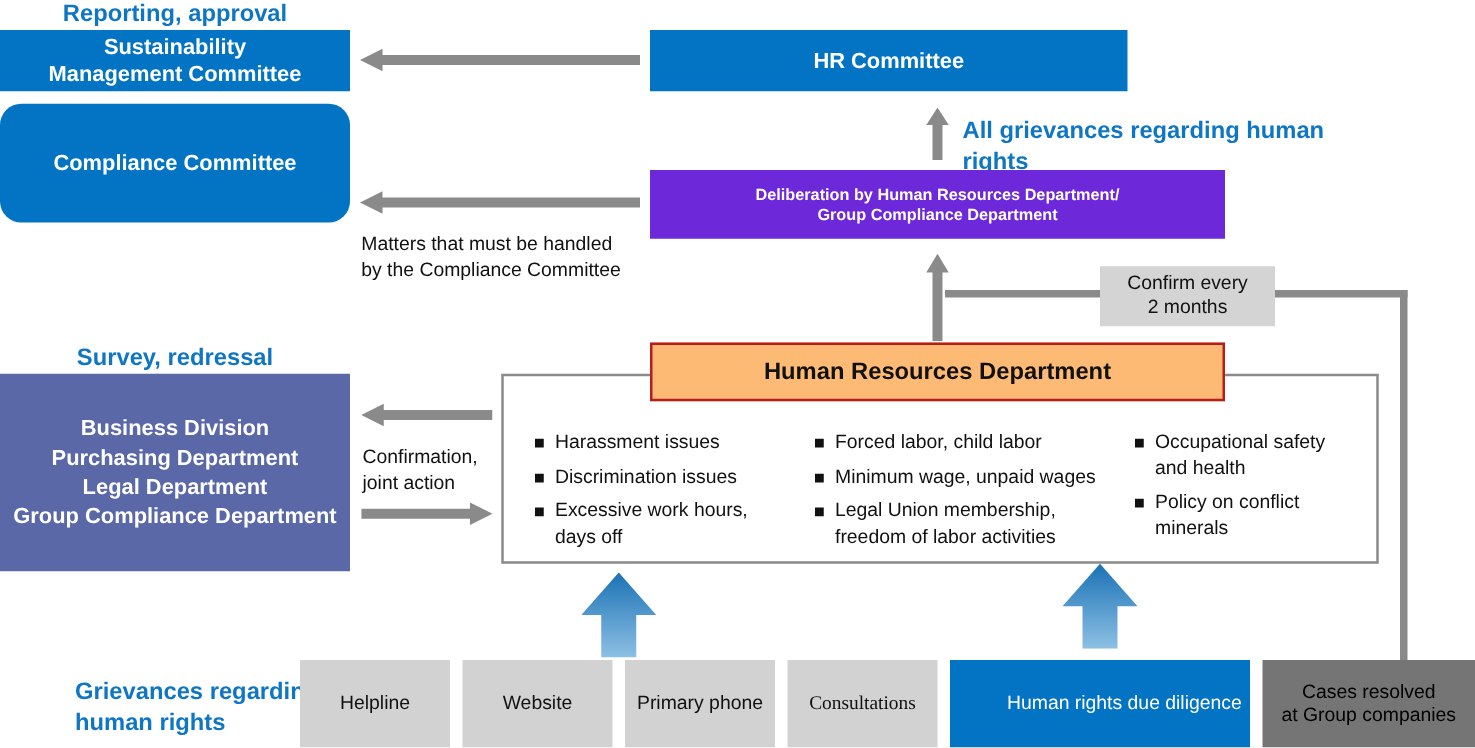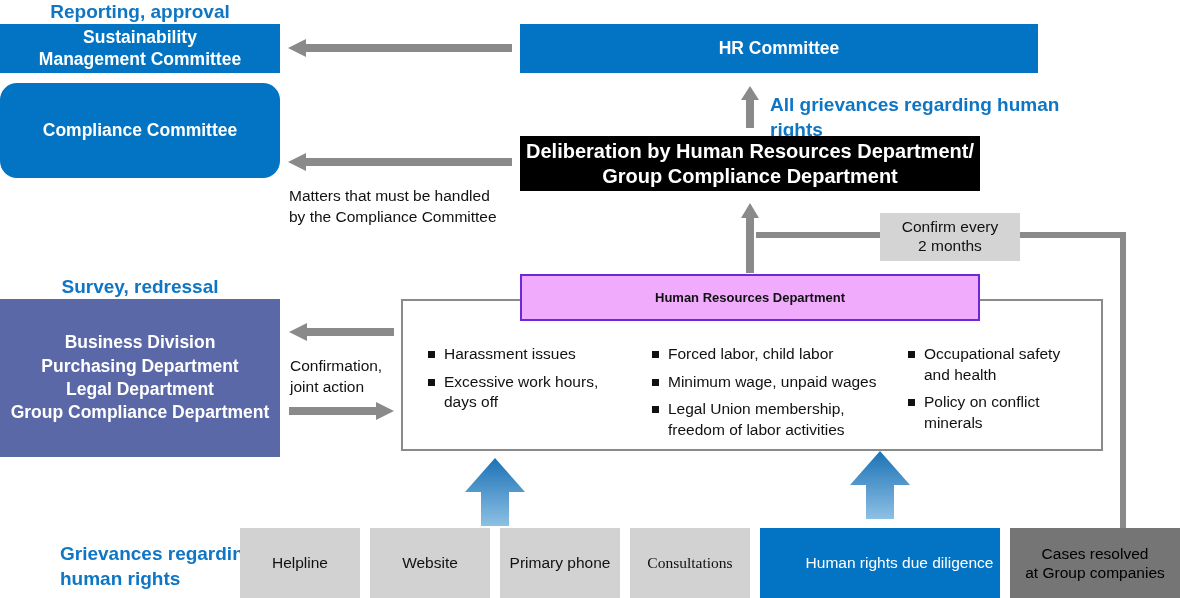--- a/index.html
+++ b/index.html
@@ -21,37 +21,37 @@
   }
 
   
   .blue-box {
     background: #0374c4;
     color: #ffffff;
     font-weight: bold;
     font-size: 17.5px;
   }
   .slate-box {
-    background: #000000;
-    color: #ffffff;
-    font-weight: bold;
-    font-size: 20px;
+    background: #6d28d9;
+    color: #ffffff;
+    font-weight: bold;
+    font-size: 13px;
   }
   .periwinkle-box {
     background: #5b68a8;
     color: #ffffff;
     font-weight: bold;
     font-size: 17.5px;
   }
   .hr-dept-box {
-    background: #f0abfc;
-    border: 2px solid #6d28d9;
-    color: #111111;
-    font-weight: bold;
-    font-size: 13px;
+    background: #fdba74;
+    border: 2px solid #b91c1c;
+    color: #111111;
+    font-weight: bold;
+    font-size: 19px;
   }
   .confirm-box {
     background: #d4d4d4;
     color: #111111;
     font-size: 15.5px;
     font-weight: normal;
   }
   .gray-chan {
     background: #d2d2d2;
     color: #111111;
@@ -122,21 +122,21 @@
 
   <div class="box blue-box" style="left:0; top:24px; width:280px; height:49px; flex-direction:column;">
     <span>Sustainability</span>
     <span>Management Committee</span>
   </div>
 
   <div class="box blue-box" style="left:0; top:83px; width:280px; height:95px;border-radius:17px;">
     <span>Compliance Committee</span>
   </div>
 
-  <div class="box blue-box" style="left:520px; top:24px; width:518px; height:49px;justify-content:center;">
+  <div class="box blue-box" style="left:520px; top:24px; width:382px; height:49px;justify-content:center;">
     <span>HR Committee</span>
   </div>
 
   <svg class="harrow" style="left:288px; top:38px;" width="224" height="20">
     <polygon points="0,10 18,1 18,19" fill="#8a8a8a"></polygon>
     <rect x="17" y="6" width="207" height="8" fill="#8a8a8a"></rect>
   </svg>
 
   <svg class="varrow" style="left:740px; top:86px;" width="20" height="42">
     <polygon points="10,0 19,14 1,14" fill="#8a8a8a"></polygon>
@@ -191,20 +191,21 @@
   </div>
   <svg class="harrow" style="left:289px; top:401px;" width="105" height="20">
     <rect x="0" y="6" width="88" height="8" fill="#8a8a8a"></rect>
     <polygon points="105,10 87,1 87,19" fill="#8a8a8a"></polygon>
   </svg>
 
   <div class="list-panel" style="left:401px; top:299px; width:702px; height:152px;"></div>
 
   <div class="bullet-col" style="left:428px; top:344px; width:220px;">
     <div class="bullet-item">Harassment issues</div>
+    <div class="bullet-item">Discrimination issues</div>
     <div class="bullet-item" style="white-space:pre-line;">Excessive work hours,
 days off</div>
   </div>
 
   <div class="bullet-col" style="left:652px; top:344px; width:250px;">
     <div class="bullet-item">Forced labor, child labor</div>
     <div class="bullet-item">Minimum wage, unpaid wages</div>
     <div class="bullet-item" style="white-space:pre-line;">Legal Union membership,
 freedom of labor activities</div>
   </div>

